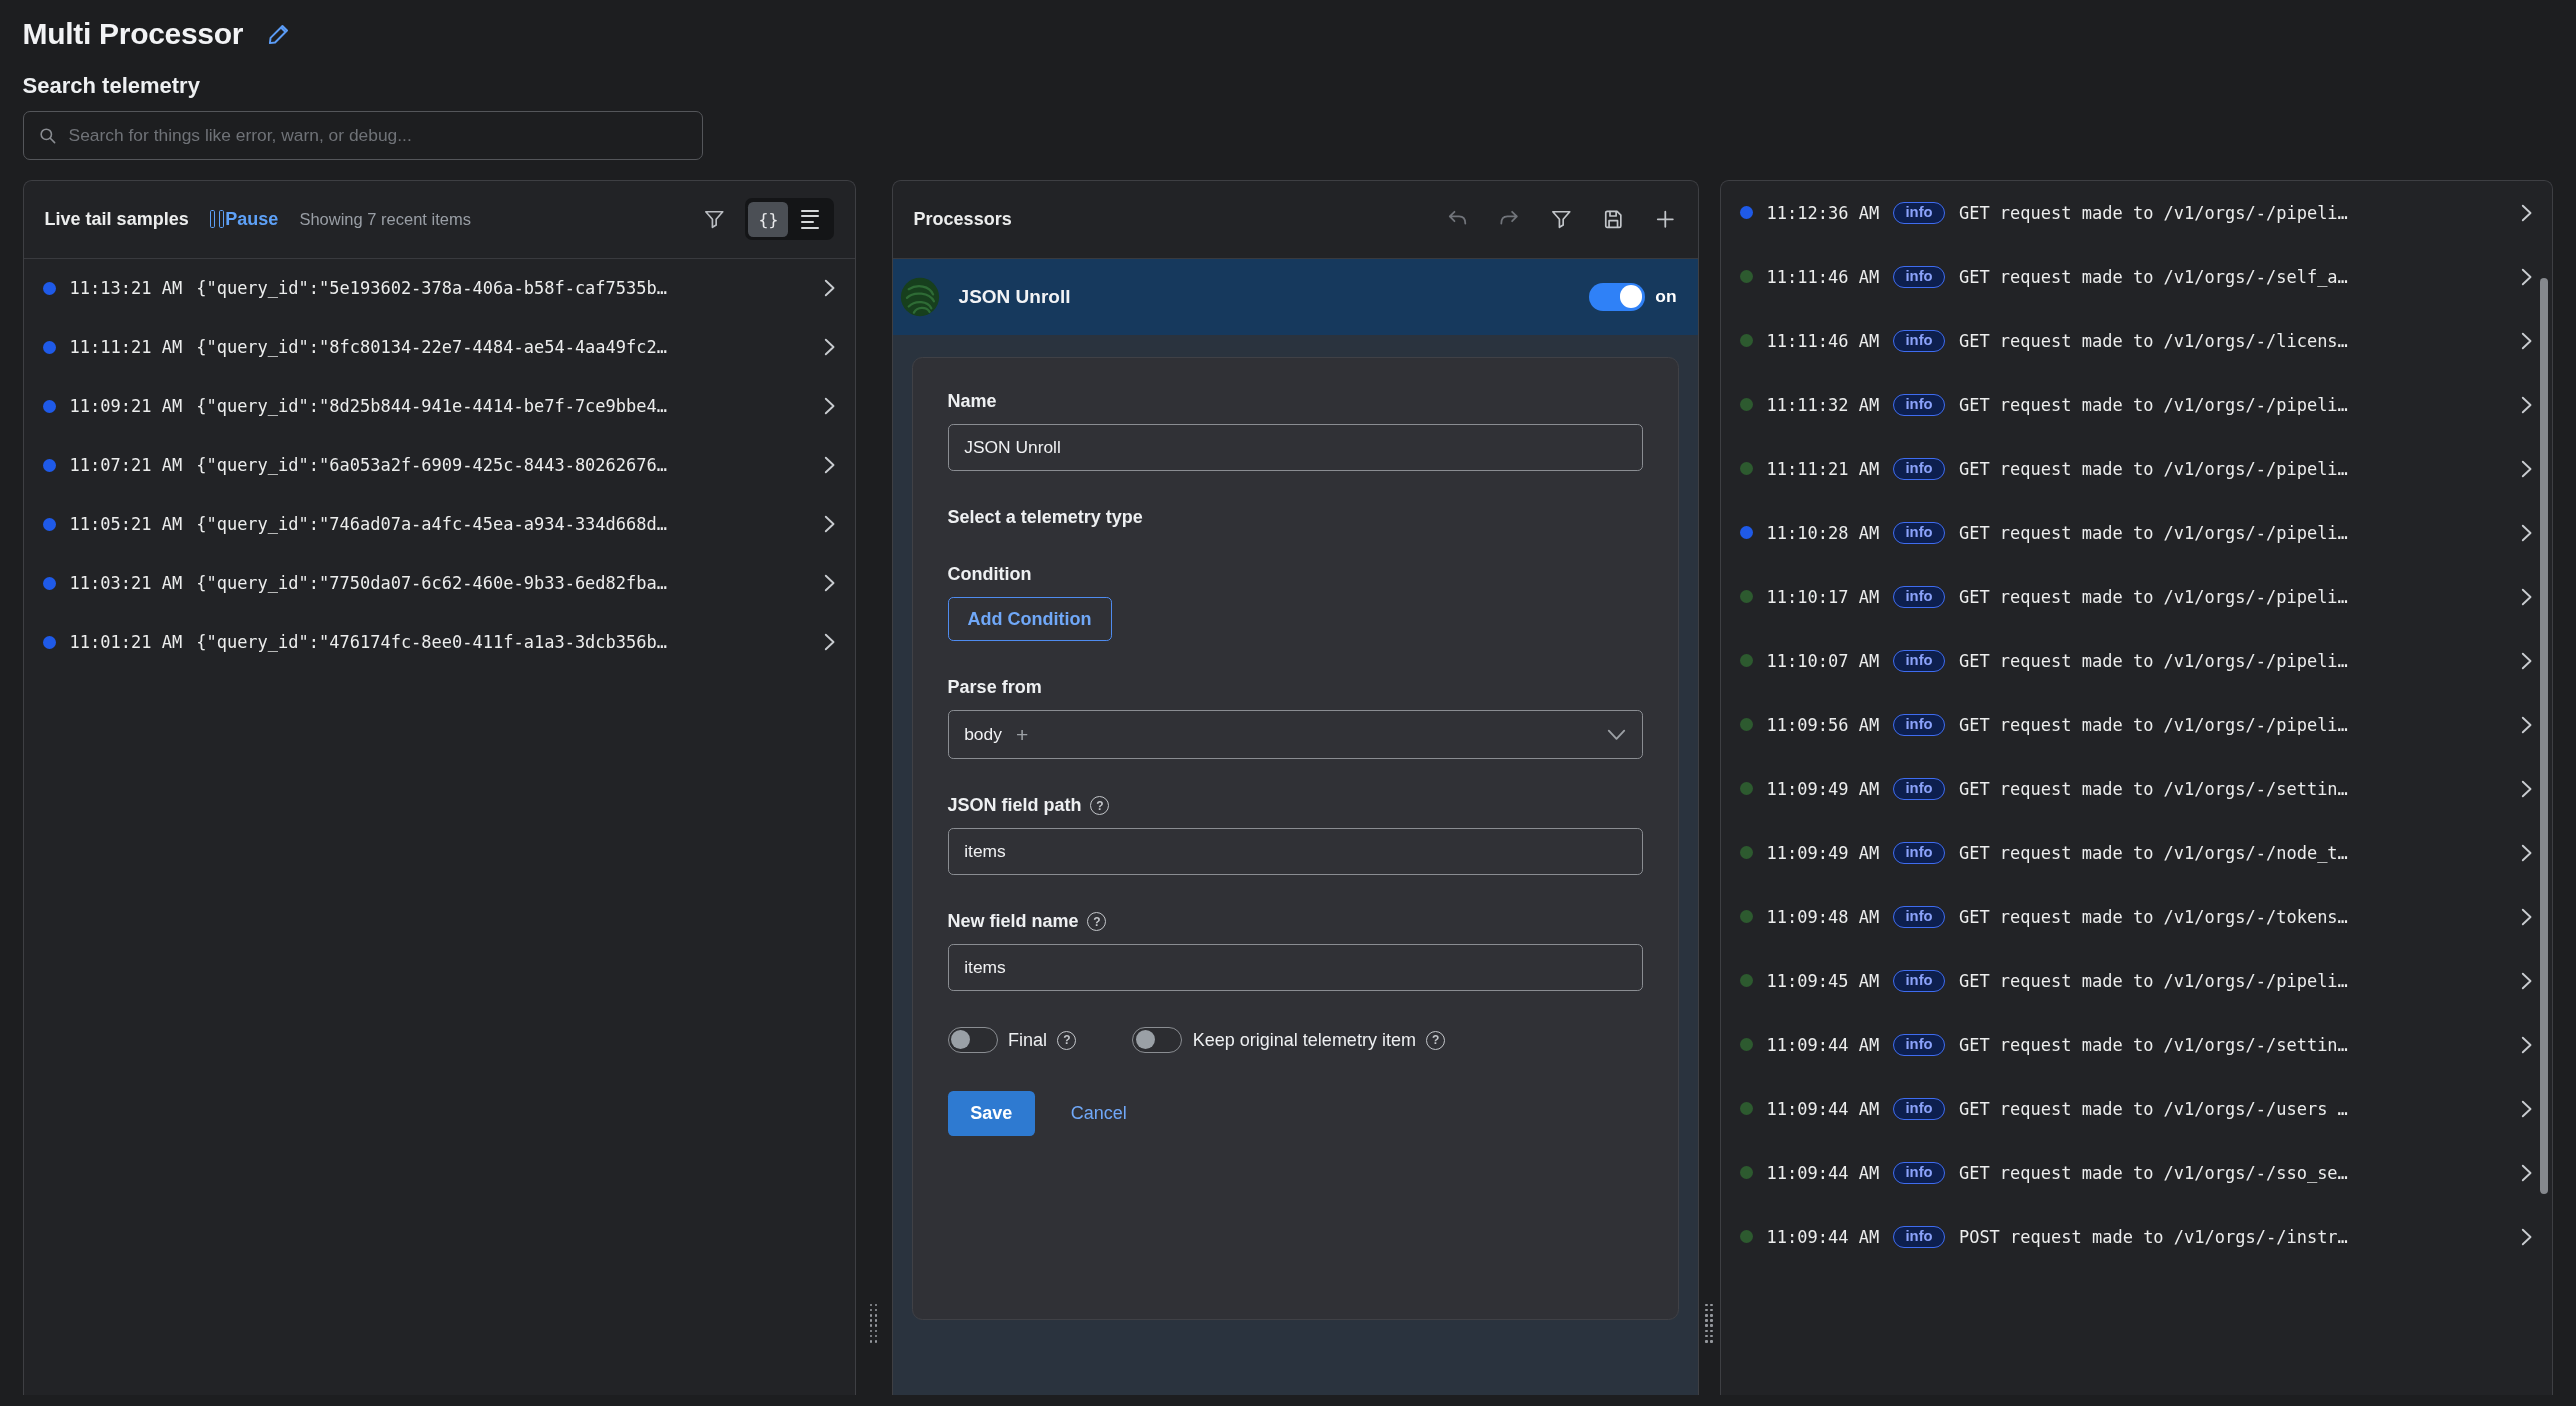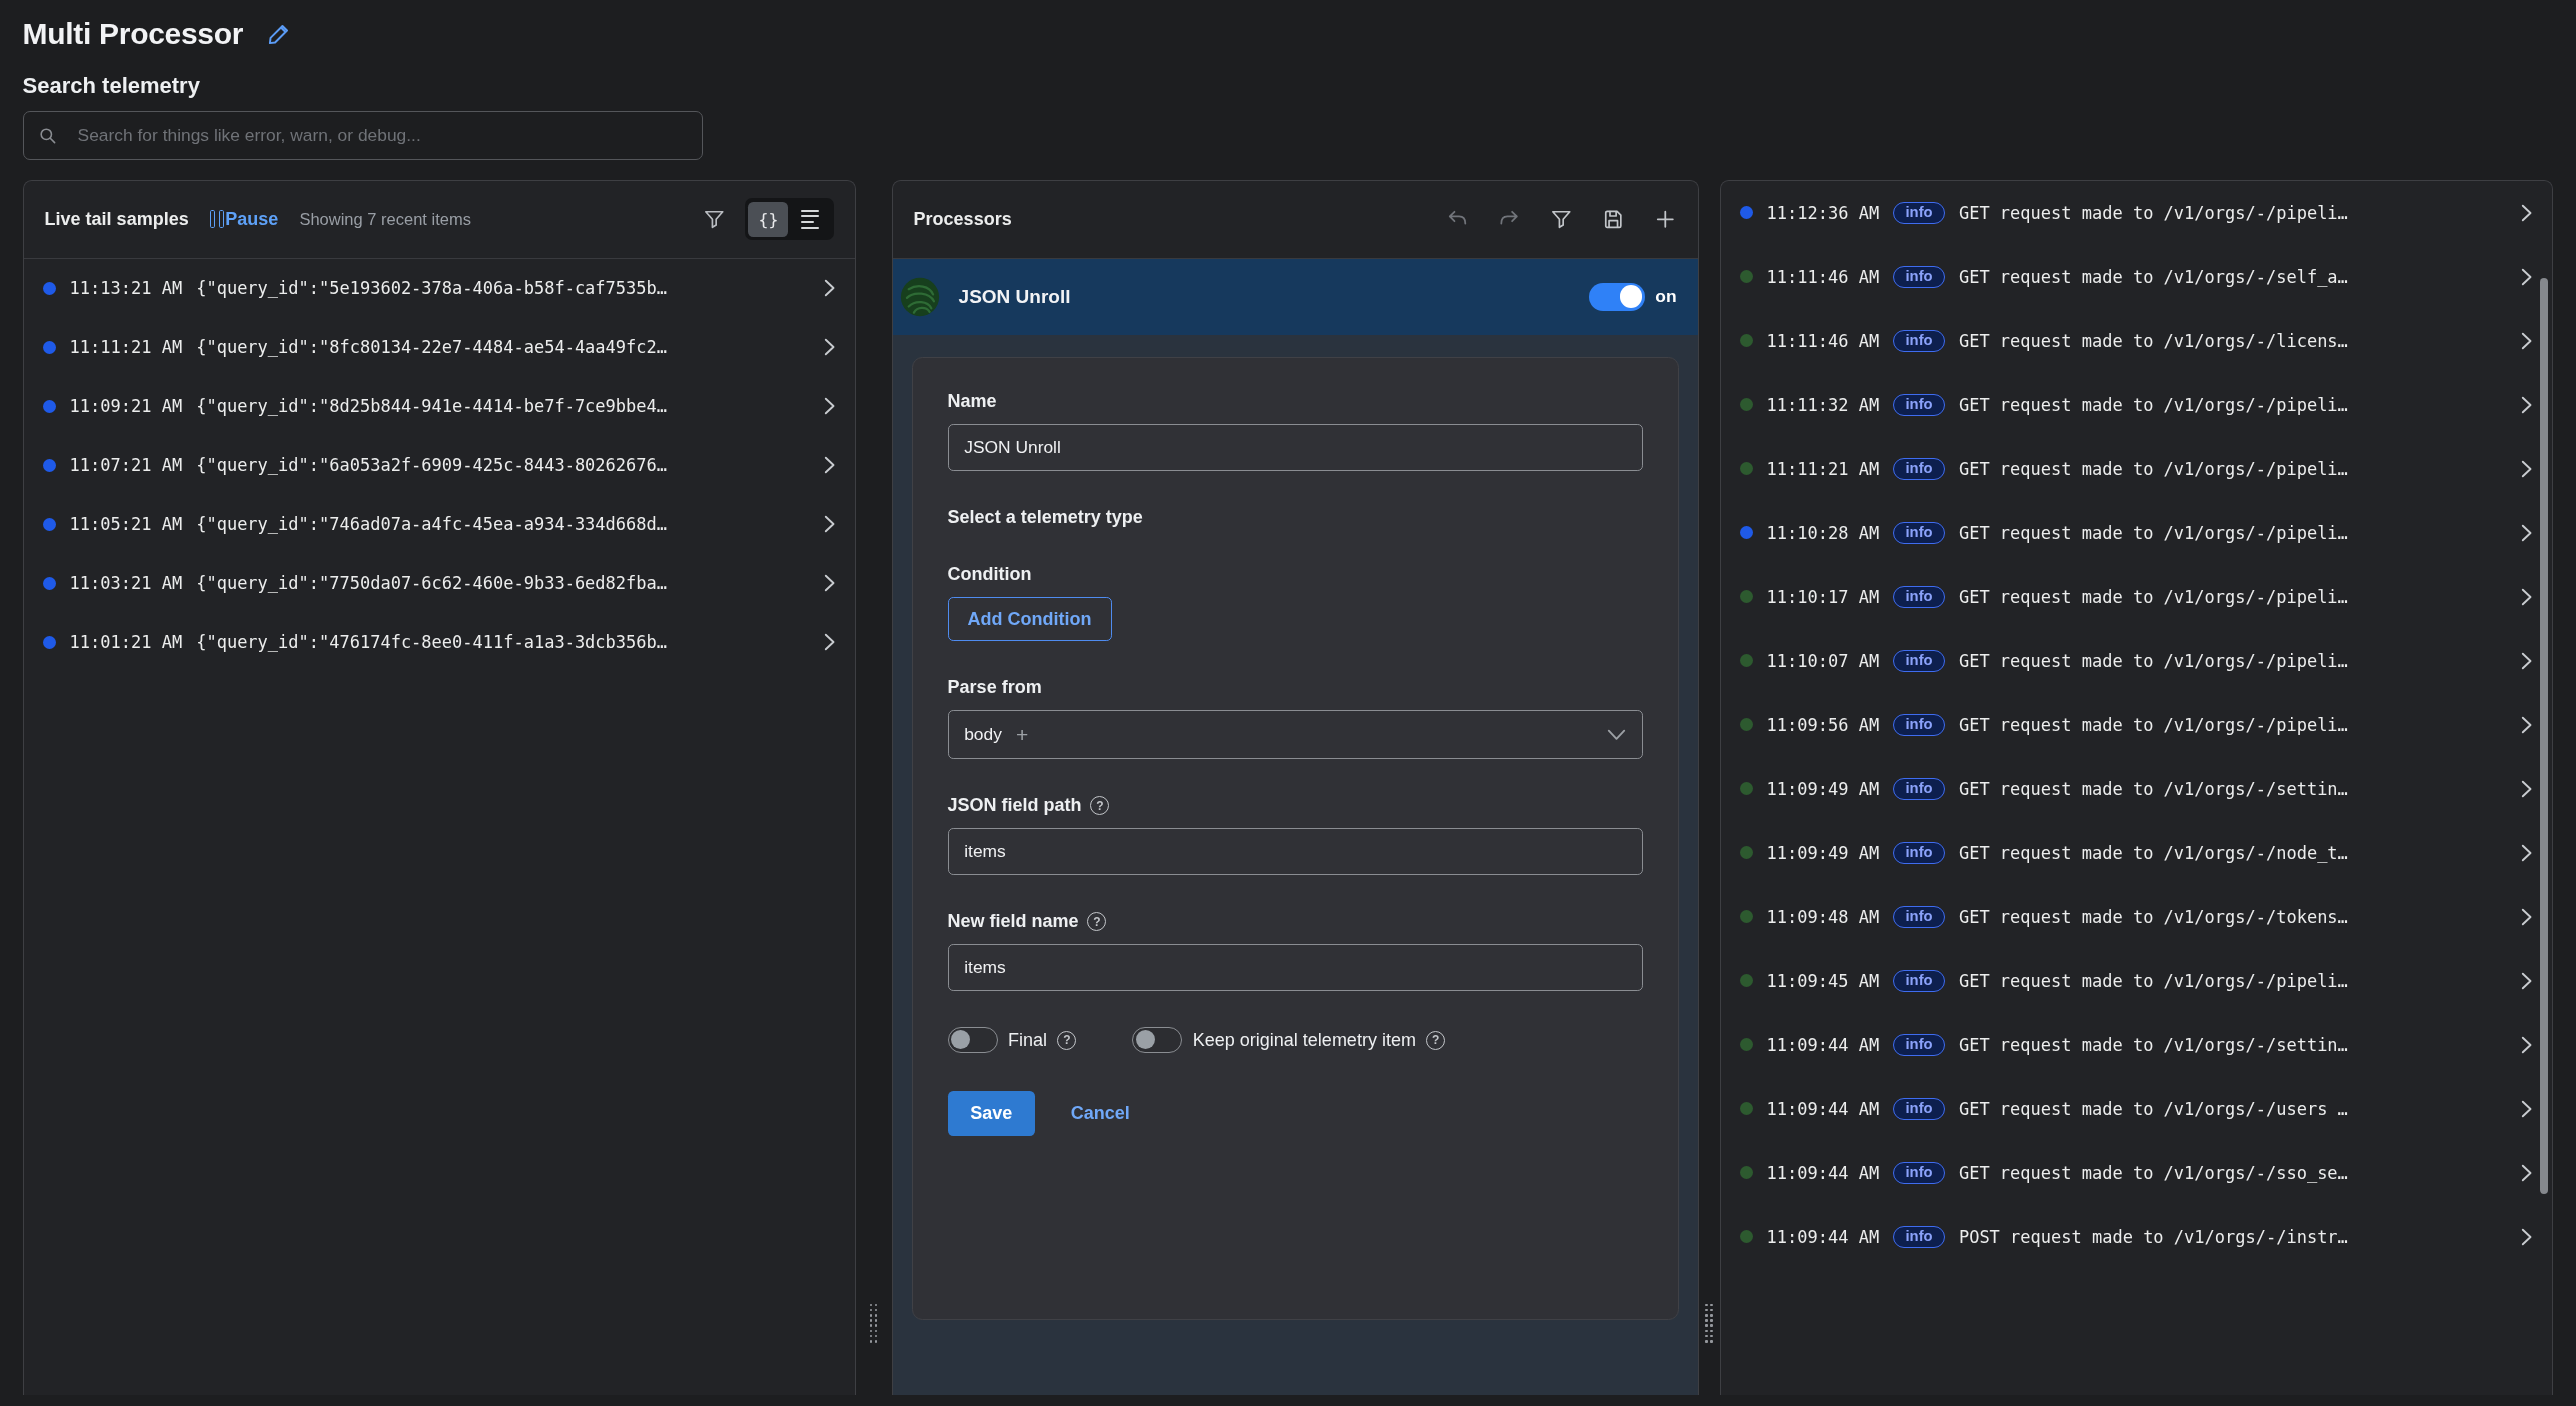--- a/index.html
+++ b/index.html
@@ -14,21 +14,21 @@
   
   .page-header { padding:17.4px 22.6px 0 22.6px; }
   .title-row { display:flex; align-items:center; gap:22.6px; }
   .title-row h1 { font-size:30px; font-weight:700; color:#f2f3f5; letter-spacing:-0.3px; }
   .edit-icon { width:26px; height:26px; cursor:pointer; }
   .page-desc { margin-top:14.8px; font-size:16.5px; color:#9aa0a7; }
   .page-desc a { color:#58a6f6; text-decoration:none; cursor:pointer; }
   .search-label { margin-top:22px; font-size:22px; font-weight:700; color:#eef0f2; }
   .search-box {
     margin-top:11.3px; width:680px; height:49px; border:0.9px solid #54565a; border-radius:7px;
-    display:flex; align-items:center; padding:0 14px; gap:21px; background:transparent;
+    display:flex; align-items:center; padding:0 14px; gap:12px; background:transparent;
   }
   .search-box svg { width:19px; height:19px; flex:0 0 auto; }
   .search-box input {
     flex:1; background:transparent; border:none; outline:none;
     font-size:17.4px; color:#e9eaec; font-family:"Liberation Sans", sans-serif;
   }
   .search-box input::placeholder { color:#6f7277; }
 
   
   .panels { display:flex; margin:20px 22.6px 0 22.6px; height:1147px; align-items:stretch; }
@@ -135,21 +135,21 @@
     width:50px; height:26px; border-radius:13px; background:#2c2d31; border:1.4px solid #8a8d92;
     position:relative; cursor:pointer; flex:0 0 auto;
   }
   .switch-off i { position:absolute; top:2.1px; left:2.6px; width:19px; height:19px; border-radius:50%; background:#9aa0a6; }
   .toggle-label { font-size:18px; color:#eef0f2; }
   .actions-row { display:flex; align-items:center; gap:36px; }
   .btn-primary {
     background:#2e7ad1; border:none; border-radius:5.2px; color:#fff; font-size:18px; font-weight:700;
     padding:12px 22.6px; cursor:pointer; font-family:"Liberation Sans", sans-serif;
   }
-  .btn-link { background:none; border:none; color:#70a8f8; font-size:18px; font-weight:700; cursor:pointer; font-family:"Liberation Sans", sans-serif; }
+  .btn-link { background:none; border:none; color:#70a8f8; font-size:18px; font-weight:400; cursor:pointer; font-family:"Liberation Sans", sans-serif; }
 
   
   .size-note { margin-left:auto; font-size:18px; font-weight:700; color:#eceded; white-space:nowrap; }
   .scroll-thumb { position:absolute; right:3.5px; top:97px; width:7.8px; height:916px; border-radius:4.3px; background:#85888d; }
 
   svg.stroke-ico path, svg.stroke-ico circle, svg.stroke-ico rect, svg.stroke-ico line, svg.stroke-ico polyline { fill:none; stroke-linecap:round; stroke-linejoin:round; }
 </style>
 </head>
 <body>
 

